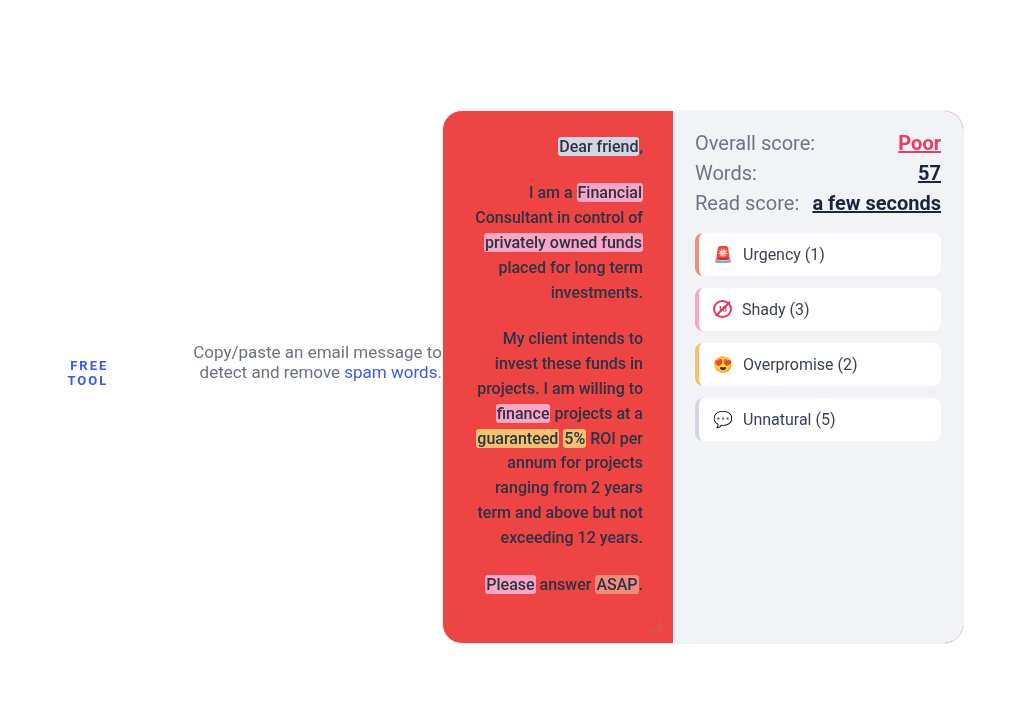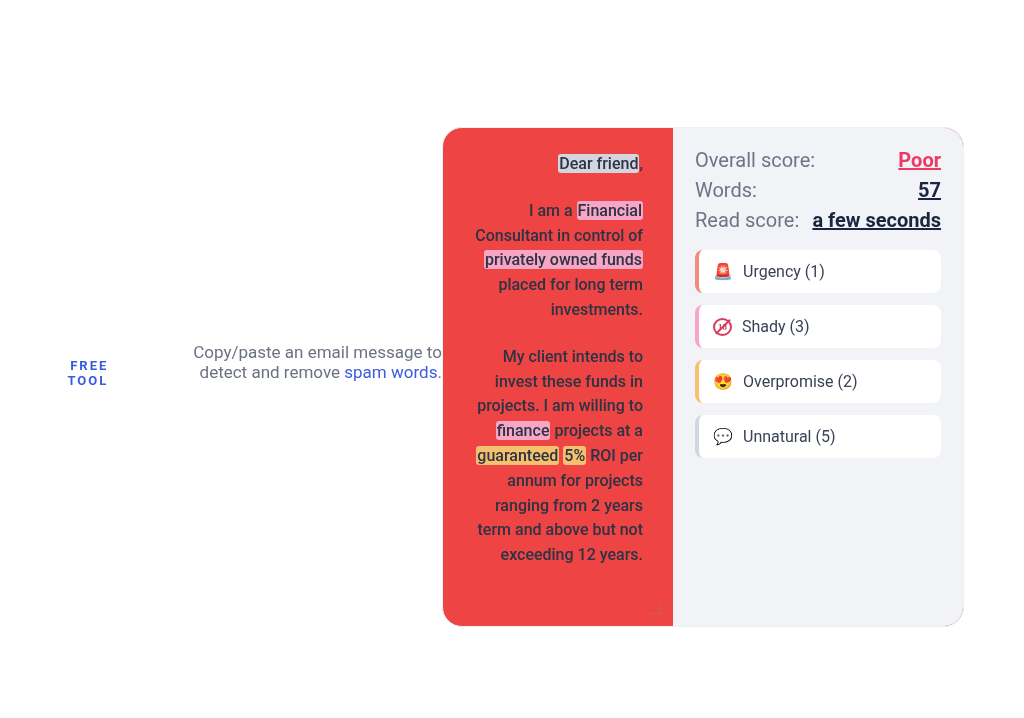--- a/index.html
+++ b/index.html
@@ -161,20 +161,21 @@
   <div class="subtitle">
     <span>Copy/paste an email message to detect and remove </span><a class="link">spam words</a><span>.</span>
   </div>
 
   <div class="panel">
     <div class="editor" id="editor">
 
       <p><span class="hl unnatural">Dear friend</span>,</p>
         <p>  I am a <span class="hl shady">Financial</span> Consultant in control of <span class="hl shady">privately owned funds</span> placed for long term investments.</p>
         <p>  My client intends to invest these funds in projects. I am willing to <span class="hl shady">finance</span> projects at a <span class="hl over">guaranteed</span> <span class="hl over">5%</span> ROI per annum for projects ranging from 2 years term and above but not exceeding 12 years.</p>
+        <p>  <span class="hl shady">Please</span> answer <span class="hl urgent">ASAP</span>.</p>
         <div class="resize-handle"></div>
     </div>
 
     <div class="sidebar">
       <div class="stat-row">
         <span class="label">Overall score:</span>
         <span class="value poor">Poor</span>
       </div>
       <div class="stat-row">
         <span class="label">Words:</span>

